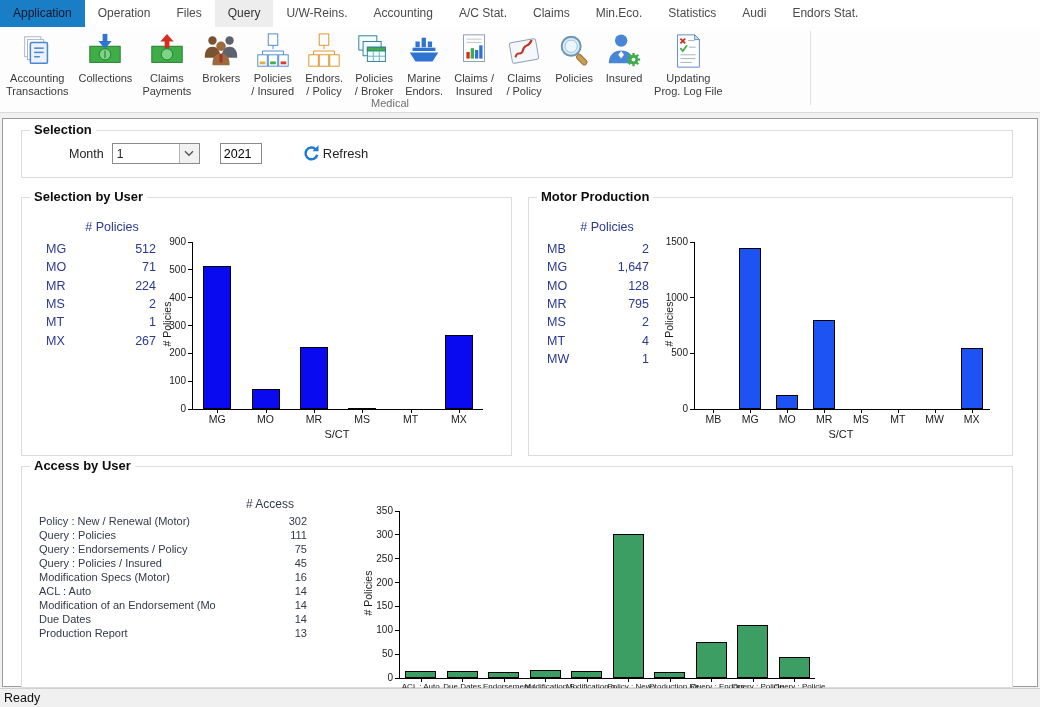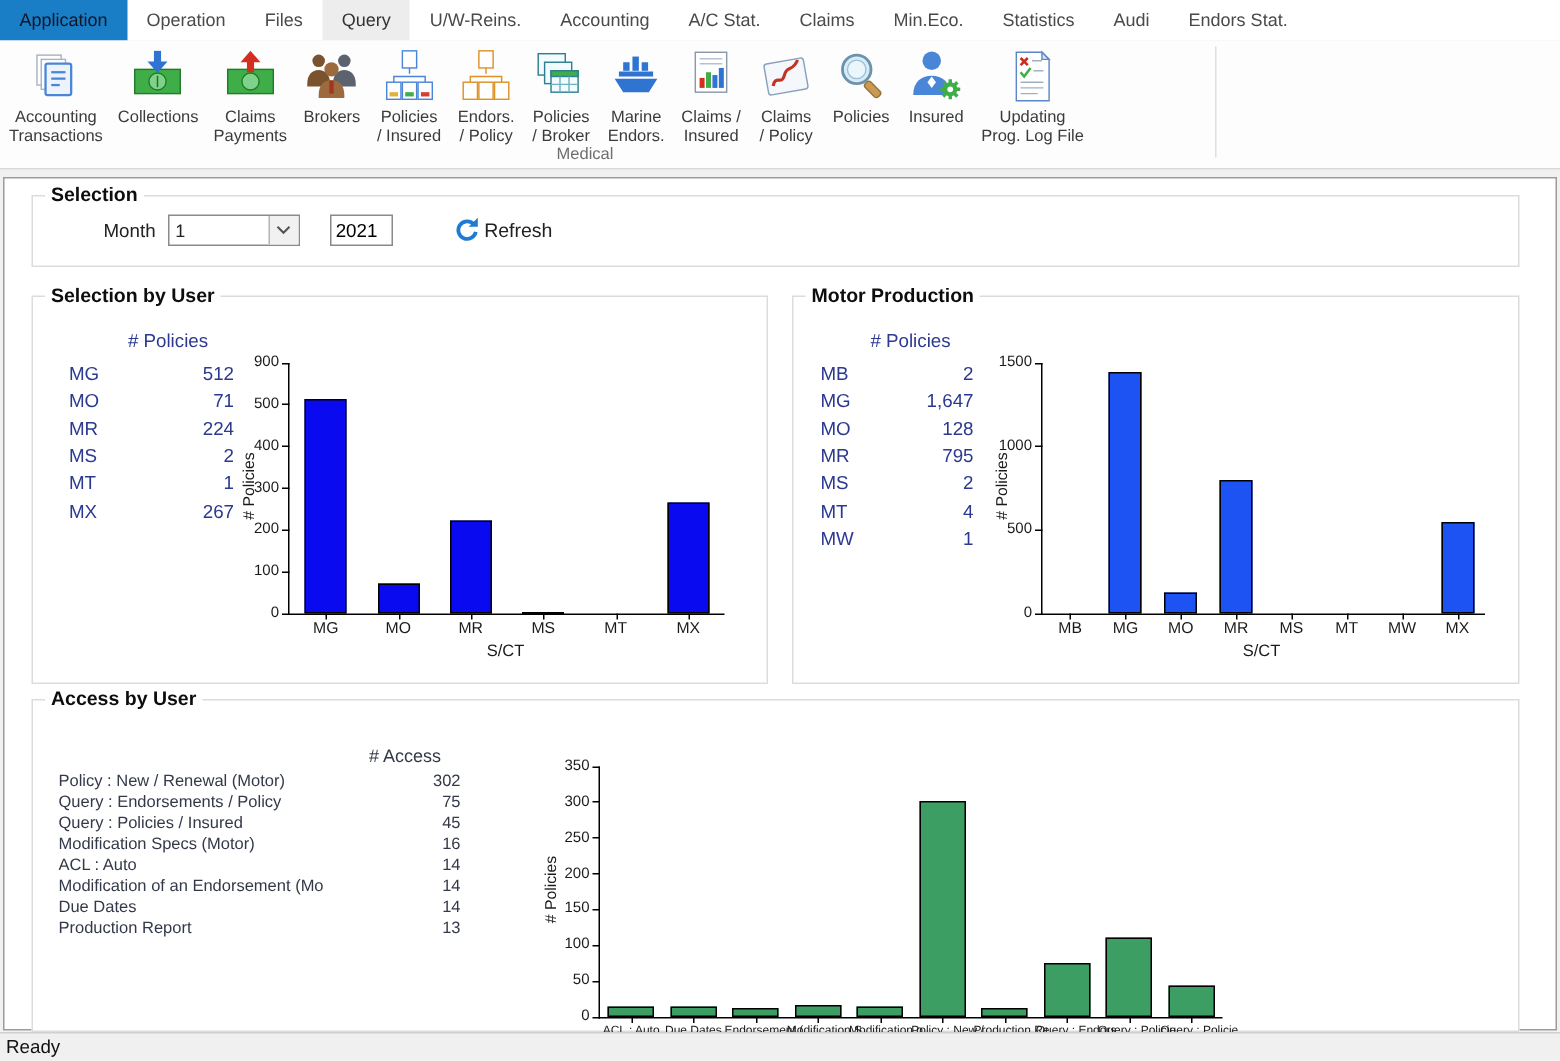--- a/index.html
+++ b/index.html
@@ -464,20 +464,24 @@
   </div>
 
   <div class="groupbox panel-access">
     <span class="gb-title">Access by User</span>
     <div class="mini-table" id="access-table">
       <div class="mt-header"># Access</div>
       <div class="rows">
           <div class="atrow">
             <span class="alabel">Policy : New / Renewal (Motor)</span>
             <span class="aval">302</span>
+          </div>
+          <div class="atrow">
+            <span class="alabel">Query : Policies</span>
+            <span class="aval">111</span>
           </div>
           <div class="atrow">
             <span class="alabel">Query : Endorsements / Policy</span>
             <span class="aval">75</span>
           </div>
           <div class="atrow">
             <span class="alabel">Query : Policies / Insured</span>
             <span class="aval">45</span>
           </div>
           <div class="atrow">

